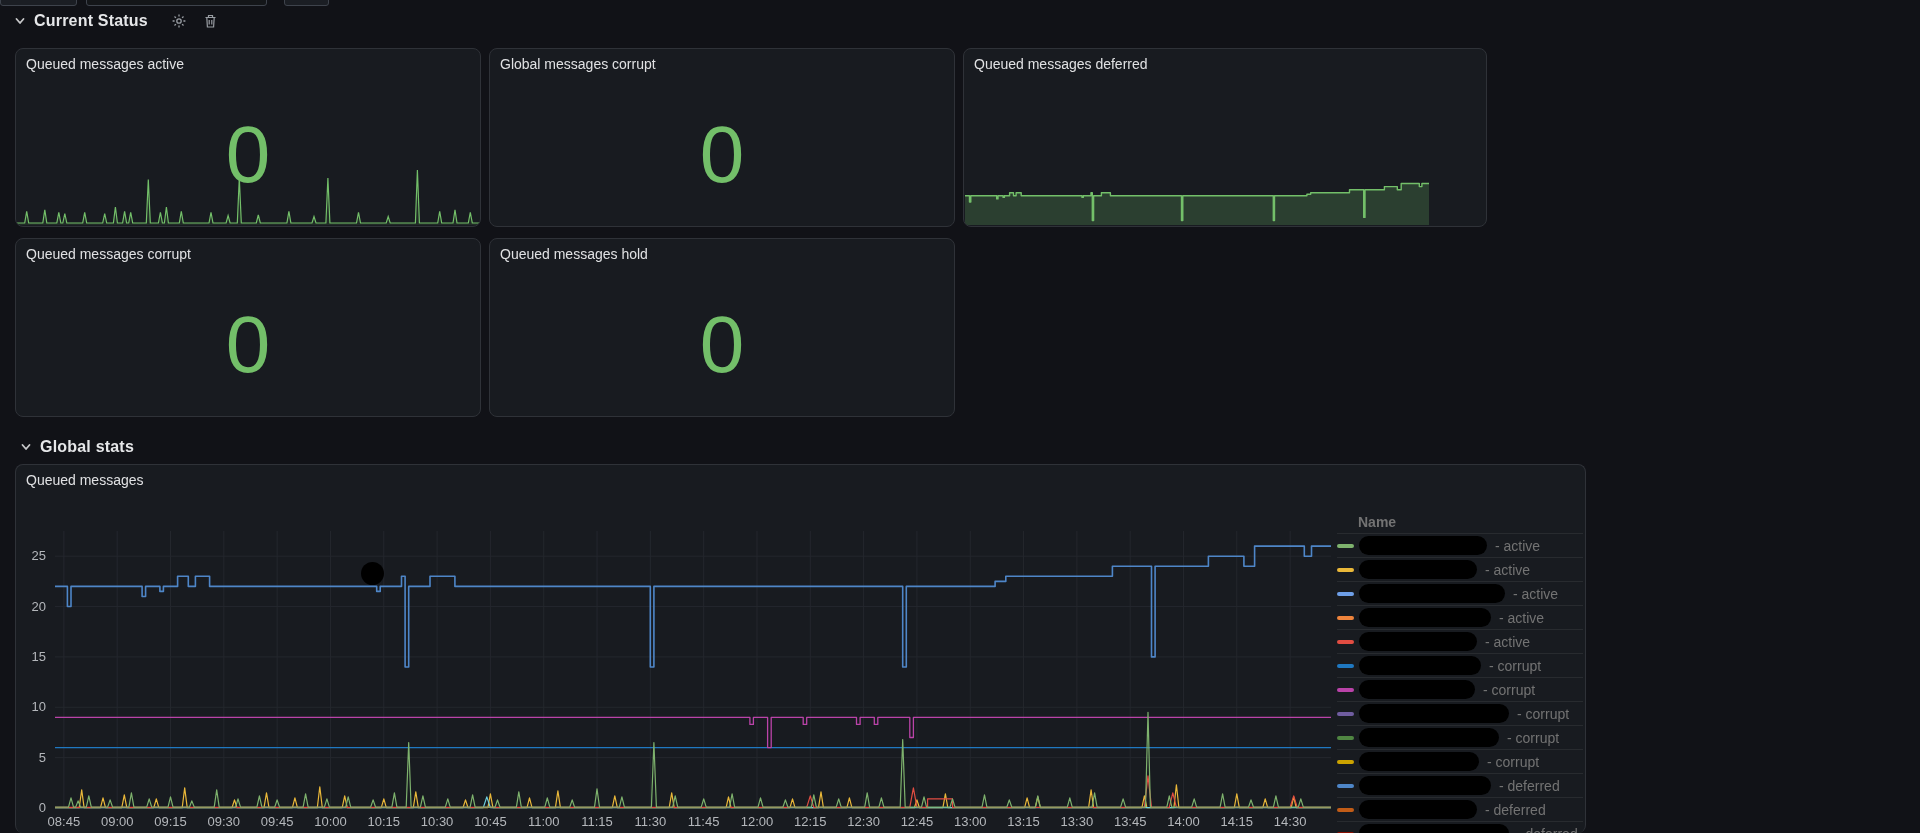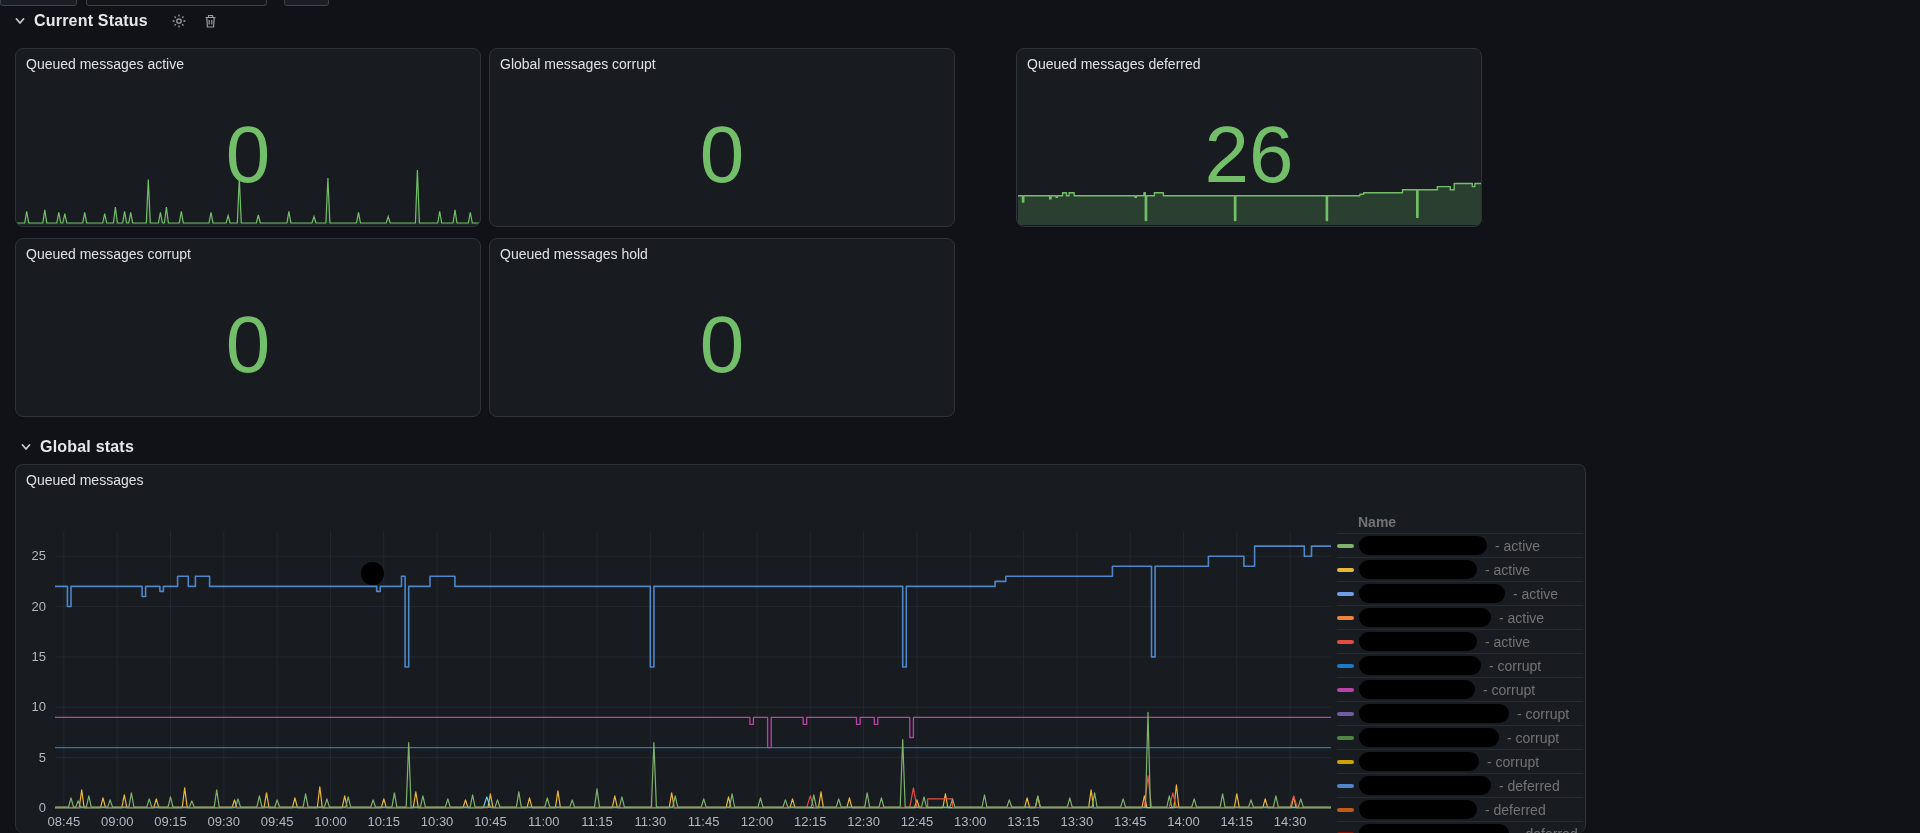--- a/index.html
+++ b/index.html
@@ -63,23 +63,22 @@
   <div class="stat-value">0</div>
   <svg class="spark" id="spark-active" height="62" viewBox="0 0 464 62" width="464">
       <path d="M0.0 60.0 L7.7 60.0 L9.7 48.3 L11.7 60.0 L25.8 60.0 L27.8 46.8 L29.8 60.0 L39.8 60.0 L41.8 49.4 L43.8 60.0 L45.8 60.0 L47.8 50.5 L49.8 60.0 L65.7 60.0 L67.7 49.4 L69.7 60.0 L85.7 60.0 L87.7 50.5 L89.7 60.0 L96.4 60.0 L98.4 44.1 L100.4 60.0 L105.6 60.0 L107.6 48.3 L109.6 60.0 L111.7 60.0 L113.7 49.4 L115.7 60.0 L129.3 60.0 L131.3 16.5 L133.3 60.0 L141.4 60.0 L143.4 49.4 L145.4 60.0 L147.4 60.0 L149.4 44.1 L151.4 60.0 L162.3 60.0 L164.3 48.3 L166.3 60.0 L192.0 60.0 L194.0 49.4 L196.0 60.0 L209.1 60.0 L211.1 52.6 L213.1 60.0 L220.3 60.0 L222.3 15.0 L224.3 60.0 L239.3 60.0 L241.3 52.0 L243.3 60.0 L269.9 60.0 L271.9 48.3 L273.9 60.0 L295.0 60.0 L297.0 53.6 L299.0 60.0 L308.9 60.0 L310.9 15.0 L312.9 60.0 L339.5 60.0 L341.5 49.4 L343.5 60.0 L369.2 60.0 L371.2 53.6 L373.2 60.0 L398.4 60.0 L400.4 7.0 L402.4 60.0 L420.7 60.0 L422.7 48.3 L424.7 60.0 L436.0 60.0 L438.0 46.8 L440.0 60.0 L451.3 60.0 L453.3 49.4 L455.3 60.0 L464.0 60.0 L464 62 L0 62 Z" fill="#73BF69" fill-opacity="0.1" stroke="none"></path>
       <path d="M0.0 60.0 L7.7 60.0 L9.7 48.3 L11.7 60.0 L25.8 60.0 L27.8 46.8 L29.8 60.0 L39.8 60.0 L41.8 49.4 L43.8 60.0 L45.8 60.0 L47.8 50.5 L49.8 60.0 L65.7 60.0 L67.7 49.4 L69.7 60.0 L85.7 60.0 L87.7 50.5 L89.7 60.0 L96.4 60.0 L98.4 44.1 L100.4 60.0 L105.6 60.0 L107.6 48.3 L109.6 60.0 L111.7 60.0 L113.7 49.4 L115.7 60.0 L129.3 60.0 L131.3 16.5 L133.3 60.0 L141.4 60.0 L143.4 49.4 L145.4 60.0 L147.4 60.0 L149.4 44.1 L151.4 60.0 L162.3 60.0 L164.3 48.3 L166.3 60.0 L192.0 60.0 L194.0 49.4 L196.0 60.0 L209.1 60.0 L211.1 52.6 L213.1 60.0 L220.3 60.0 L222.3 15.0 L224.3 60.0 L239.3 60.0 L241.3 52.0 L243.3 60.0 L269.9 60.0 L271.9 48.3 L273.9 60.0 L295.0 60.0 L297.0 53.6 L299.0 60.0 L308.9 60.0 L310.9 15.0 L312.9 60.0 L339.5 60.0 L341.5 49.4 L343.5 60.0 L369.2 60.0 L371.2 53.6 L373.2 60.0 L398.4 60.0 L400.4 7.0 L402.4 60.0 L420.7 60.0 L422.7 48.3 L424.7 60.0 L436.0 60.0 L438.0 46.8 L440.0 60.0 L451.3 60.0 L453.3 49.4 L455.3 60.0 L464.0 60.0" fill="none" stroke="#73BF69" stroke-width="1.2"></path>
     </svg>
 </div>
 <div class="panel" style="left:489px; top:48px; width:466px; height:179px;">
   <div class="panel-title">Global messages corrupt</div>
   <div class="stat-value">0</div>
 </div>
-<div class="panel" style="left:1016px; top:48px; width:466px; height:179px;">
+<div class="panel" style="left:963px; top:48px; width:524px; height:179px;">
   <div class="panel-title">Queued messages deferred</div>
-  <div class="stat-value">26</div>
   <svg class="spark" id="spark-deferred" height="49" viewBox="0 0 464 49" width="464">
       <path d="M0.0 19.8 L4.5 19.8 L4.5 26.0 L5.8 26.0 L5.8 19.8 L31.7 19.8 L31.7 22.9 L33.0 22.9 L33.0 19.8 L38.1 19.8 L38.1 21.4 L39.4 21.4 L39.4 19.8 L44.6 19.8 L44.6 16.8 L48.5 16.8 L48.5 19.8 L51.1 19.8 L51.1 16.8 L56.2 16.8 L56.2 19.8 L117.0 19.8 L117.0 21.4 L118.3 21.4 L118.3 19.8 L126.0 19.8 L126.0 16.8 L127.3 16.8 L127.3 44.5 L128.6 44.5 L128.6 19.8 L136.4 19.8 L136.4 16.8 L145.4 16.8 L145.4 19.8 L216.5 19.8 L216.5 44.5 L217.8 44.5 L217.8 19.8 L308.3 19.8 L308.3 44.5 L309.5 44.5 L309.5 19.8 L341.9 19.8 L341.9 18.3 L345.7 18.3 L345.7 16.8 L384.5 16.8 L384.5 13.7 L398.7 13.7 L398.7 41.4 L400.0 41.4 L400.0 13.7 L419.4 13.7 L419.4 10.6 L432.3 10.6 L432.3 13.7 L436.2 13.7 L436.2 7.5 L454.3 7.5 L454.3 10.6 L456.9 10.6 L456.9 7.5 L464.0 7.5 L464 49 L0 49 Z" fill="#73BF69" fill-opacity="0.22" stroke="none"></path>
       <path d="M0.0 19.8 L4.5 19.8 L4.5 26.0 L5.8 26.0 L5.8 19.8 L31.7 19.8 L31.7 22.9 L33.0 22.9 L33.0 19.8 L38.1 19.8 L38.1 21.4 L39.4 21.4 L39.4 19.8 L44.6 19.8 L44.6 16.8 L48.5 16.8 L48.5 19.8 L51.1 19.8 L51.1 16.8 L56.2 16.8 L56.2 19.8 L117.0 19.8 L117.0 21.4 L118.3 21.4 L118.3 19.8 L126.0 19.8 L126.0 16.8 L127.3 16.8 L127.3 44.5 L128.6 44.5 L128.6 19.8 L136.4 19.8 L136.4 16.8 L145.4 16.8 L145.4 19.8 L216.5 19.8 L216.5 44.5 L217.8 44.5 L217.8 19.8 L308.3 19.8 L308.3 44.5 L309.5 44.5 L309.5 19.8 L341.9 19.8 L341.9 18.3 L345.7 18.3 L345.7 16.8 L384.5 16.8 L384.5 13.7 L398.7 13.7 L398.7 41.4 L400.0 41.4 L400.0 13.7 L419.4 13.7 L419.4 10.6 L432.3 10.6 L432.3 13.7 L436.2 13.7 L436.2 7.5 L454.3 7.5 L454.3 10.6 L456.9 10.6 L456.9 7.5 L464.0 7.5" fill="none" stroke="#73BF69" stroke-width="1.4" stroke-linejoin="round"></path>
     </svg>
 </div>
 
 <div class="panel" style="left:15px; top:238px; width:466px; height:179px;">
   <div class="panel-title">Queued messages corrupt</div>
   <div class="stat-value">0</div>
 </div>

